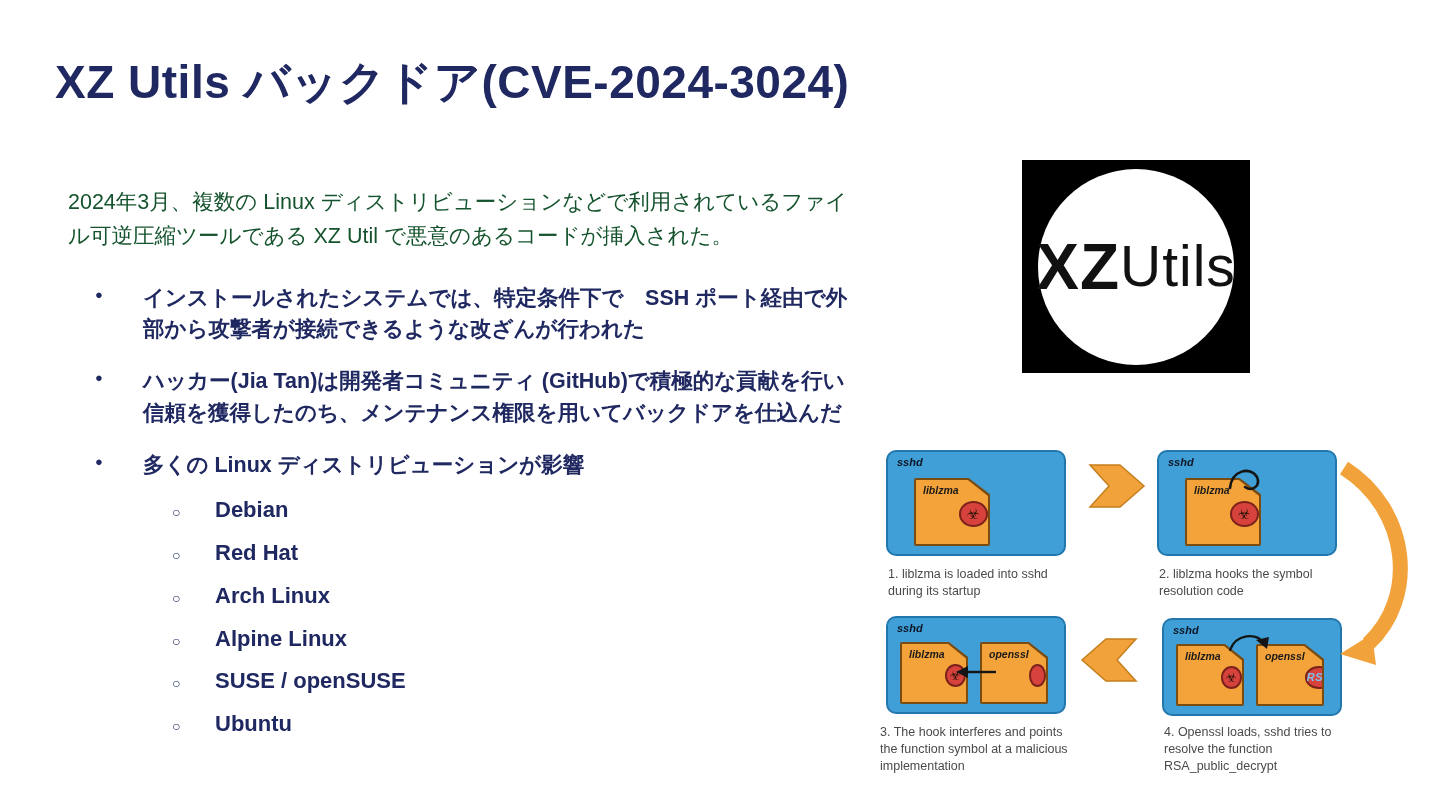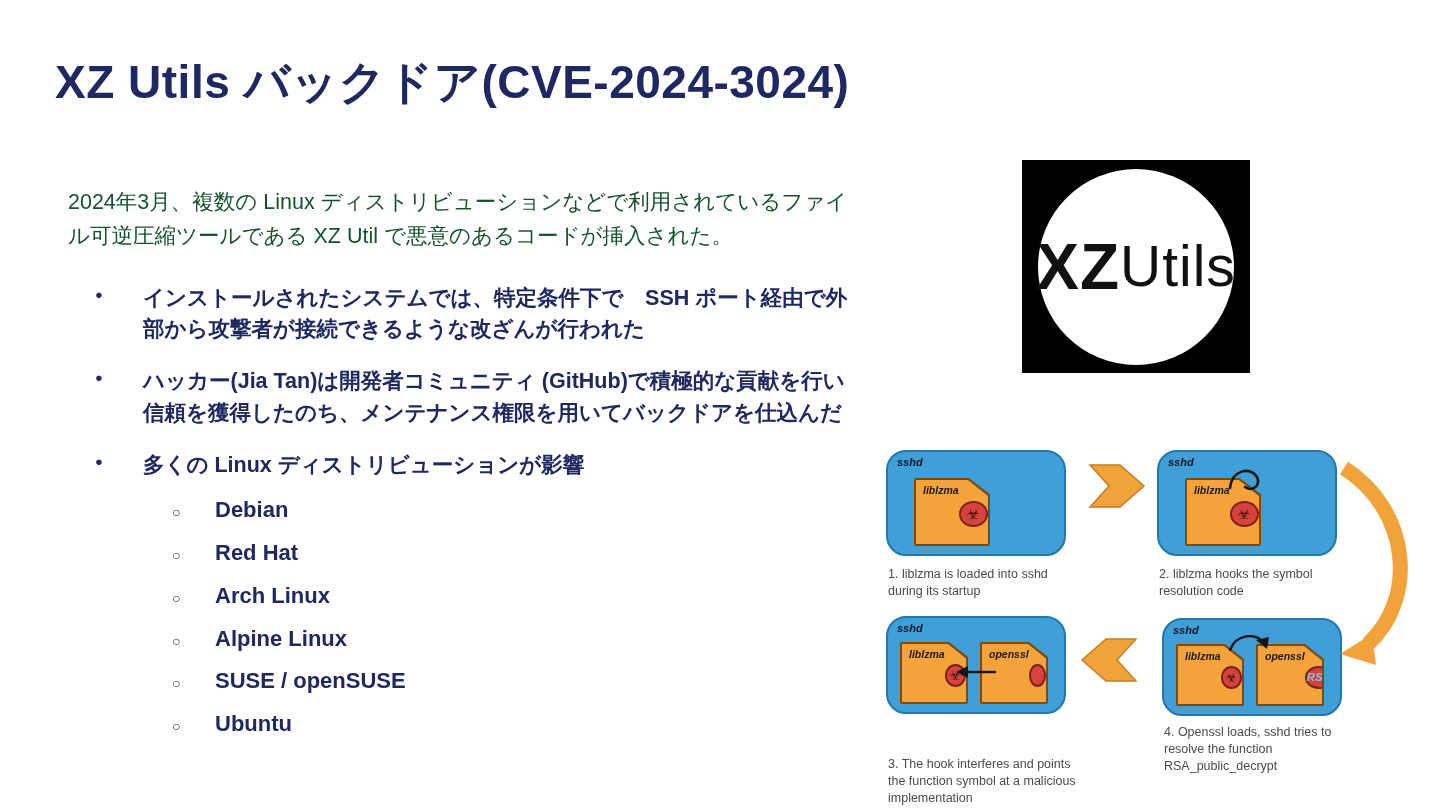--- a/index.html
+++ b/index.html
@@ -41,21 +41,21 @@
     width:196px; height:196px; background:#ffffff; border-radius:50%;
     display:flex; flex-direction:row; align-items:center; justify-content:center;
     color:#111111;
   }
   .logo-xz { font-size:64px; font-weight:800; line-height:1; letter-spacing:1px; }
   .logo-utils { font-size:57px; font-weight:400; line-height:1.05; letter-spacing:1px; }
 
   
   .diagram { position:absolute; left:878px; top:446px; width:540px; height:360px; }
   .panel {
-    position:absolute; background:#3f9fd6; border:2px solid #2277ad; border-radius:20px;padding-left:40px;
+    position:absolute; background:#3f9fd6; border:2px solid #2277ad; border-radius:10px;padding-left:40px;
   }
   .host-label {
     position:absolute; left:9px; top:4px; font-size:11px; font-weight:bold;
     font-style:italic; color:#0e1626;
   }
   .card {
     position:absolute; background:#7a4c12; border-radius:2px;
     clip-path:polygon(0 0,72% 0,100% 24%,100% 100%,0 100%);
   }
   .card-in {
@@ -200,21 +200,21 @@
           <span class="card-label">openssl</span>
           <span class="ellipse small">
             <span class="rsa">RSA</span>
           </span>
         </div>
       </div>
     </div>
 
     <div class="caption" style="left:10px;top:120px;width:165px;">1. liblzma is loaded into sshd during its startup</div>
     <div class="caption" style="left:281px;top:120px;width:175px;">2. liblzma hooks the symbol resolution code</div>
-    <div class="caption" style="left:10px;top:278px;width:190px;margin-top:32px;">3. The hook interferes and points the function symbol at a malicious implementation</div>
+    <div class="caption" style="left:2px;top:278px;width:190px;">3. The hook interferes and points the function symbol at a malicious implementation</div>
     <div class="caption" style="left:286px;top:278px;width:180px;">4. Openssl loads, sshd tries to resolve the function RSA_public_decrypt</div>
 
     <svg class="overlay" width="540" height="360" viewBox="0 0 540 360">
 
       <polygon points="212,19 242,19 266,40 242,61 212,61 231,40" fill="#f2a23b" stroke="#c57f1d" stroke-width="1.5"></polygon>
 
       <polygon points="258,193 228,193 204,214 228,235 258,235 239,214" fill="#f2a23b" stroke="#c57f1d" stroke-width="1.5"></polygon>
 
       <path d="M 466 22 C 532 64, 540 152, 490 198" fill="none" stroke="#f2a23b" stroke-width="15" stroke-linecap="butt"></path>
       <polygon points="462,208 494,188 498,219" fill="#f2a23b"></polygon>

